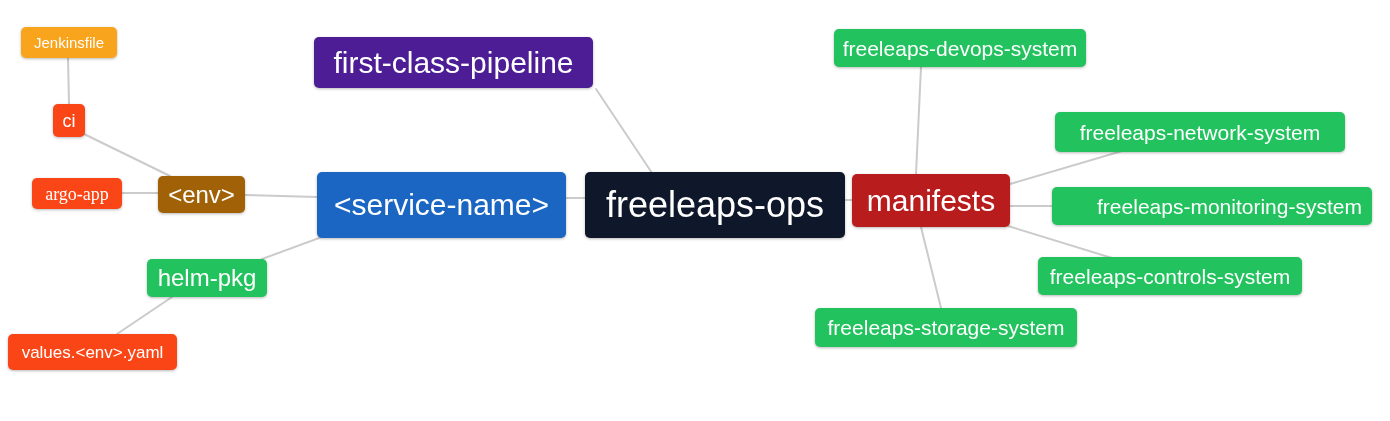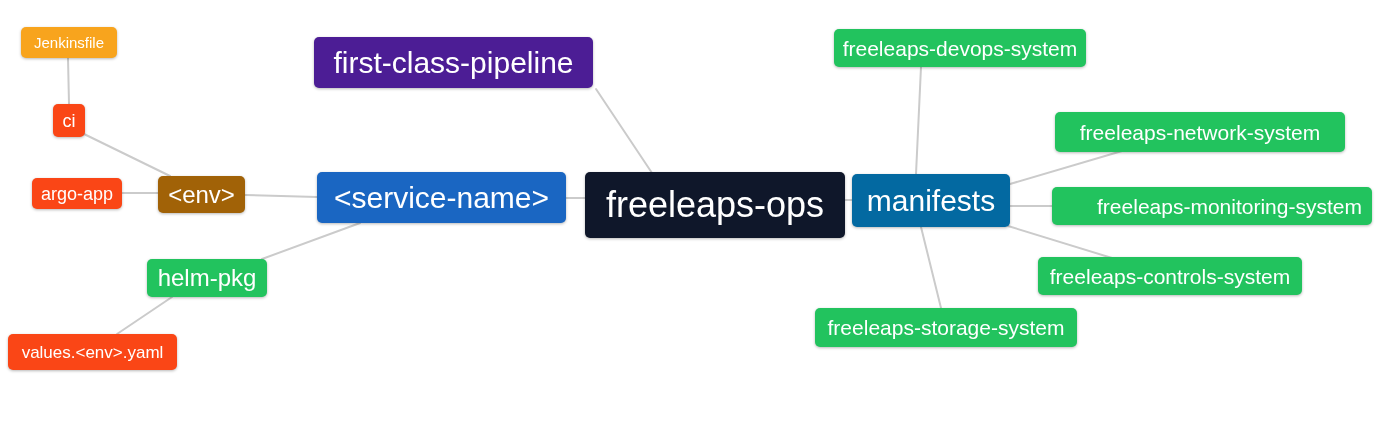--- a/index.html
+++ b/index.html
@@ -53,27 +53,27 @@
       <line x1="845" y1="200" x2="852" y2="200" stroke="#CBCBCB" stroke-width="2" stroke-linecap="round"></line>
       <line x1="916" y1="174" x2="921" y2="67" stroke="#CBCBCB" stroke-width="2" stroke-linecap="round"></line>
       <line x1="1010" y1="184" x2="1122" y2="151" stroke="#CBCBCB" stroke-width="2" stroke-linecap="round"></line>
       <line x1="1010" y1="206" x2="1052" y2="206" stroke="#CBCBCB" stroke-width="2" stroke-linecap="round"></line>
       <line x1="1008" y1="226" x2="1112" y2="258" stroke="#CBCBCB" stroke-width="2" stroke-linecap="round"></line>
       <line x1="921" y1="227" x2="941" y2="308" stroke="#CBCBCB" stroke-width="2" stroke-linecap="round"></line>
     </svg>
   <div id="nodes">
       <div class="node" style="left: 21px; top: 27px; width: 96px; height: 31px; font-size: 15px; background: rgb(248, 164, 29); color: rgb(255, 255, 255);">Jenkinsfile</div>
       <div class="node" style="left: 53px; top: 104px; width: 32px; height: 33px; font-size: 18px; background: rgb(250, 70, 22); color: #ffffff;">ci</div>
-      <div class="node" style="left: 32px; top: 178px; width: 90px; height: 31px; font-size: 18px; background: rgb(250, 70, 22); color: rgb(255, 255, 255);">argo-app</div>
+      <div class="node" style="left: 32px; top: 178px; width: 90px; height: 31px; font-size: 18px; background: rgb(250, 70, 22); color: rgb(255, 255, 255); font-family: Liberation Serif, serif;">argo-app</div>
       <div class="node" style="left: 158px; top: 176px; width: 87px; height: 37px; font-size: 24px; background: #a16207; color: rgb(255, 255, 255);">&lt;env&gt;</div>
       <div class="node" style="left: 147px; top: 259px; width: 120px; height: 38px; font-size: 24px; background: rgb(34, 195, 94); color: rgb(255, 255, 255);">helm-pkg</div>
       <div class="node" style="left: 8px; top: 334px; width: 169px; height: 36px; font-size: 17px; background: rgb(250, 70, 22); color: rgb(255, 255, 255);">values.&lt;env&gt;.yaml</div>
       <div class="node" style="left: 314px; top: 37px; width: 279px; height: 51px; font-size: 30px; background: #4c1d95; color: rgb(255, 255, 255);">first-class-pipeline</div>
-      <div class="node" style="left: 317px; top: 172px; width: 249px; height: 51px; font-size: 30px; background: rgb(26, 102, 194); color: rgb(255, 255, 255);">&lt;service-name&gt;</div>
+      <div class="node" style="left: 317px; top: 172px; width: 249px; height: 66px; font-size: 30px; background: rgb(26, 102, 194); color: rgb(255, 255, 255);">&lt;service-name&gt;</div>
       <div class="node" style="left: 585px; top: 172px; width: 260px; height: 66px; font-size: 36px; background: #0f172a; color: rgb(255, 255, 255);">freeleaps-ops</div>
-      <div class="node" style="left: 852px; top: 174px; width: 158px; height: 53px; font-size: 30px; background: #0369a1; color: rgb(255, 255, 255);">manifests</div>
+      <div class="node" style="left: 852px; top: 174px; width: 158px; height: 53px; font-size: 30px; background: #b91c1c; color: rgb(255, 255, 255);">manifests</div>
       <div class="node" style="left: 795px; top: 29px; width: 252px; height: 38px; font-size: 21px; background: rgb(34, 195, 94); color: rgb(255, 255, 255); margin-left: 39px;">freeleaps-devops-system</div>
       <div class="node" style="left: 1055px; top: 112px; width: 290px; height: 40px; font-size: 21px; background: rgb(34, 195, 94); color: rgb(255, 255, 255);">freeleaps-network-system</div>
       <div class="node" style="left: 1052px; top: 187px; width: 320px; height: 38px; font-size: 21px; background: rgb(34, 195, 94); color: rgb(255, 255, 255); padding-left: 35px;">freeleaps-monitoring-system</div>
       <div class="node" style="left: 1038px; top: 257px; width: 264px; height: 38px; font-size: 21px; background: rgb(34, 195, 94); color: rgb(255, 255, 255);">freeleaps-controls-system</div>
       <div class="node" style="left: 815px; top: 308px; width: 262px; height: 39px; font-size: 21px; background: rgb(34, 195, 94); color: rgb(255, 255, 255);">freeleaps-storage-system</div>
     </div>
 </div>
 
 </body></html>

